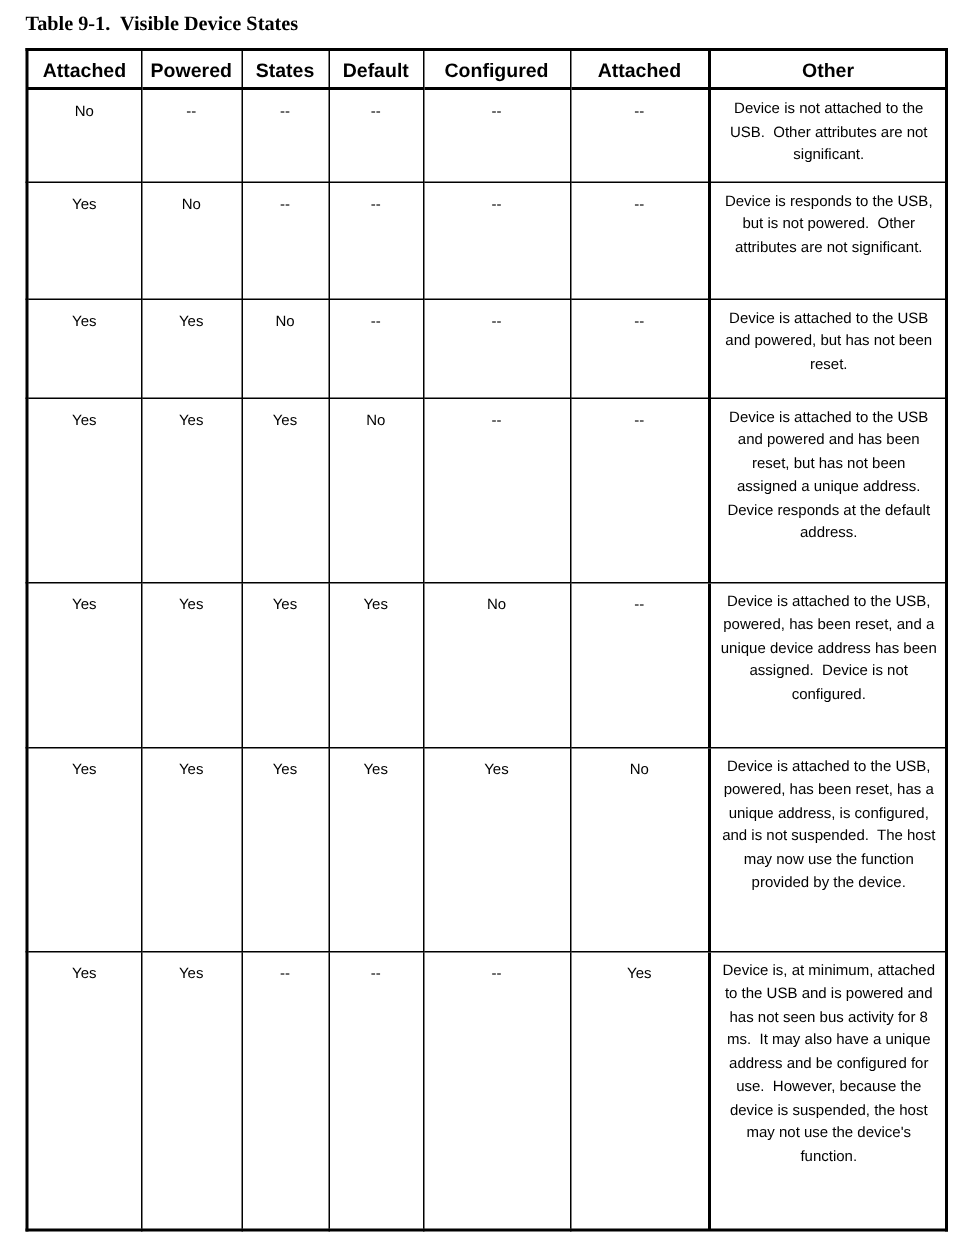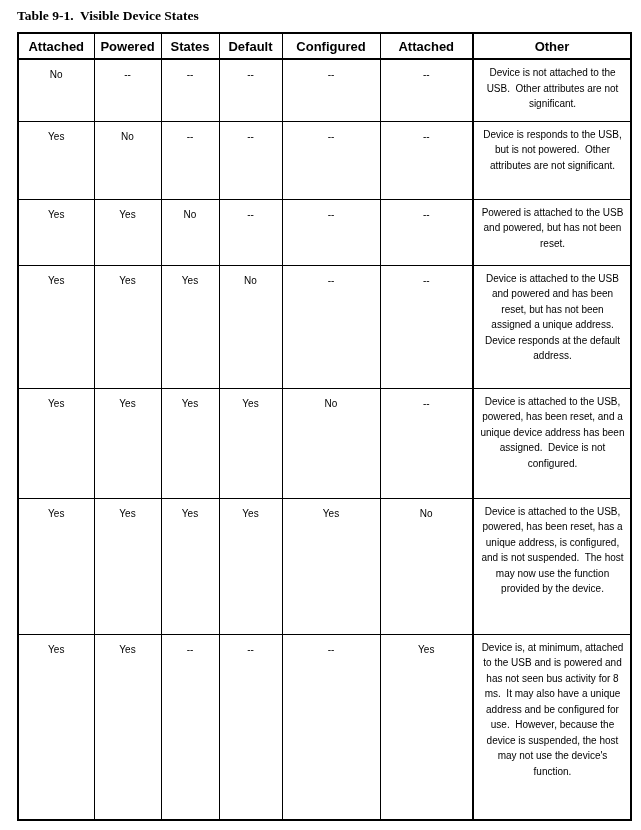--- a/index.html
+++ b/index.html
@@ -116,21 +116,21 @@
         <td>--</td>
         <td class="state-col">Device is responds to the USB, but is not powered.  Other attributes are not significant.</td>
       </tr>
       <tr class="row-2">
         <td>Yes</td>
         <td>Yes</td>
         <td>No</td>
         <td>--</td>
         <td>--</td>
         <td>--</td>
-        <td class="state-col">Powered is attached to the USB and powered, but has not been reset.</td>
+        <td class="state-col">Device is attached to the USB and powered, but has not been reset.</td>
       </tr>
       <tr class="row-3">
         <td>Yes</td>
         <td>Yes</td>
         <td>Yes</td>
         <td>No</td>
         <td>--</td>
         <td>--</td>
         <td class="state-col">Device is attached to the USB and powered and has been reset, but has not been assigned a unique address.  Device responds at the default address.</td>
       </tr>

